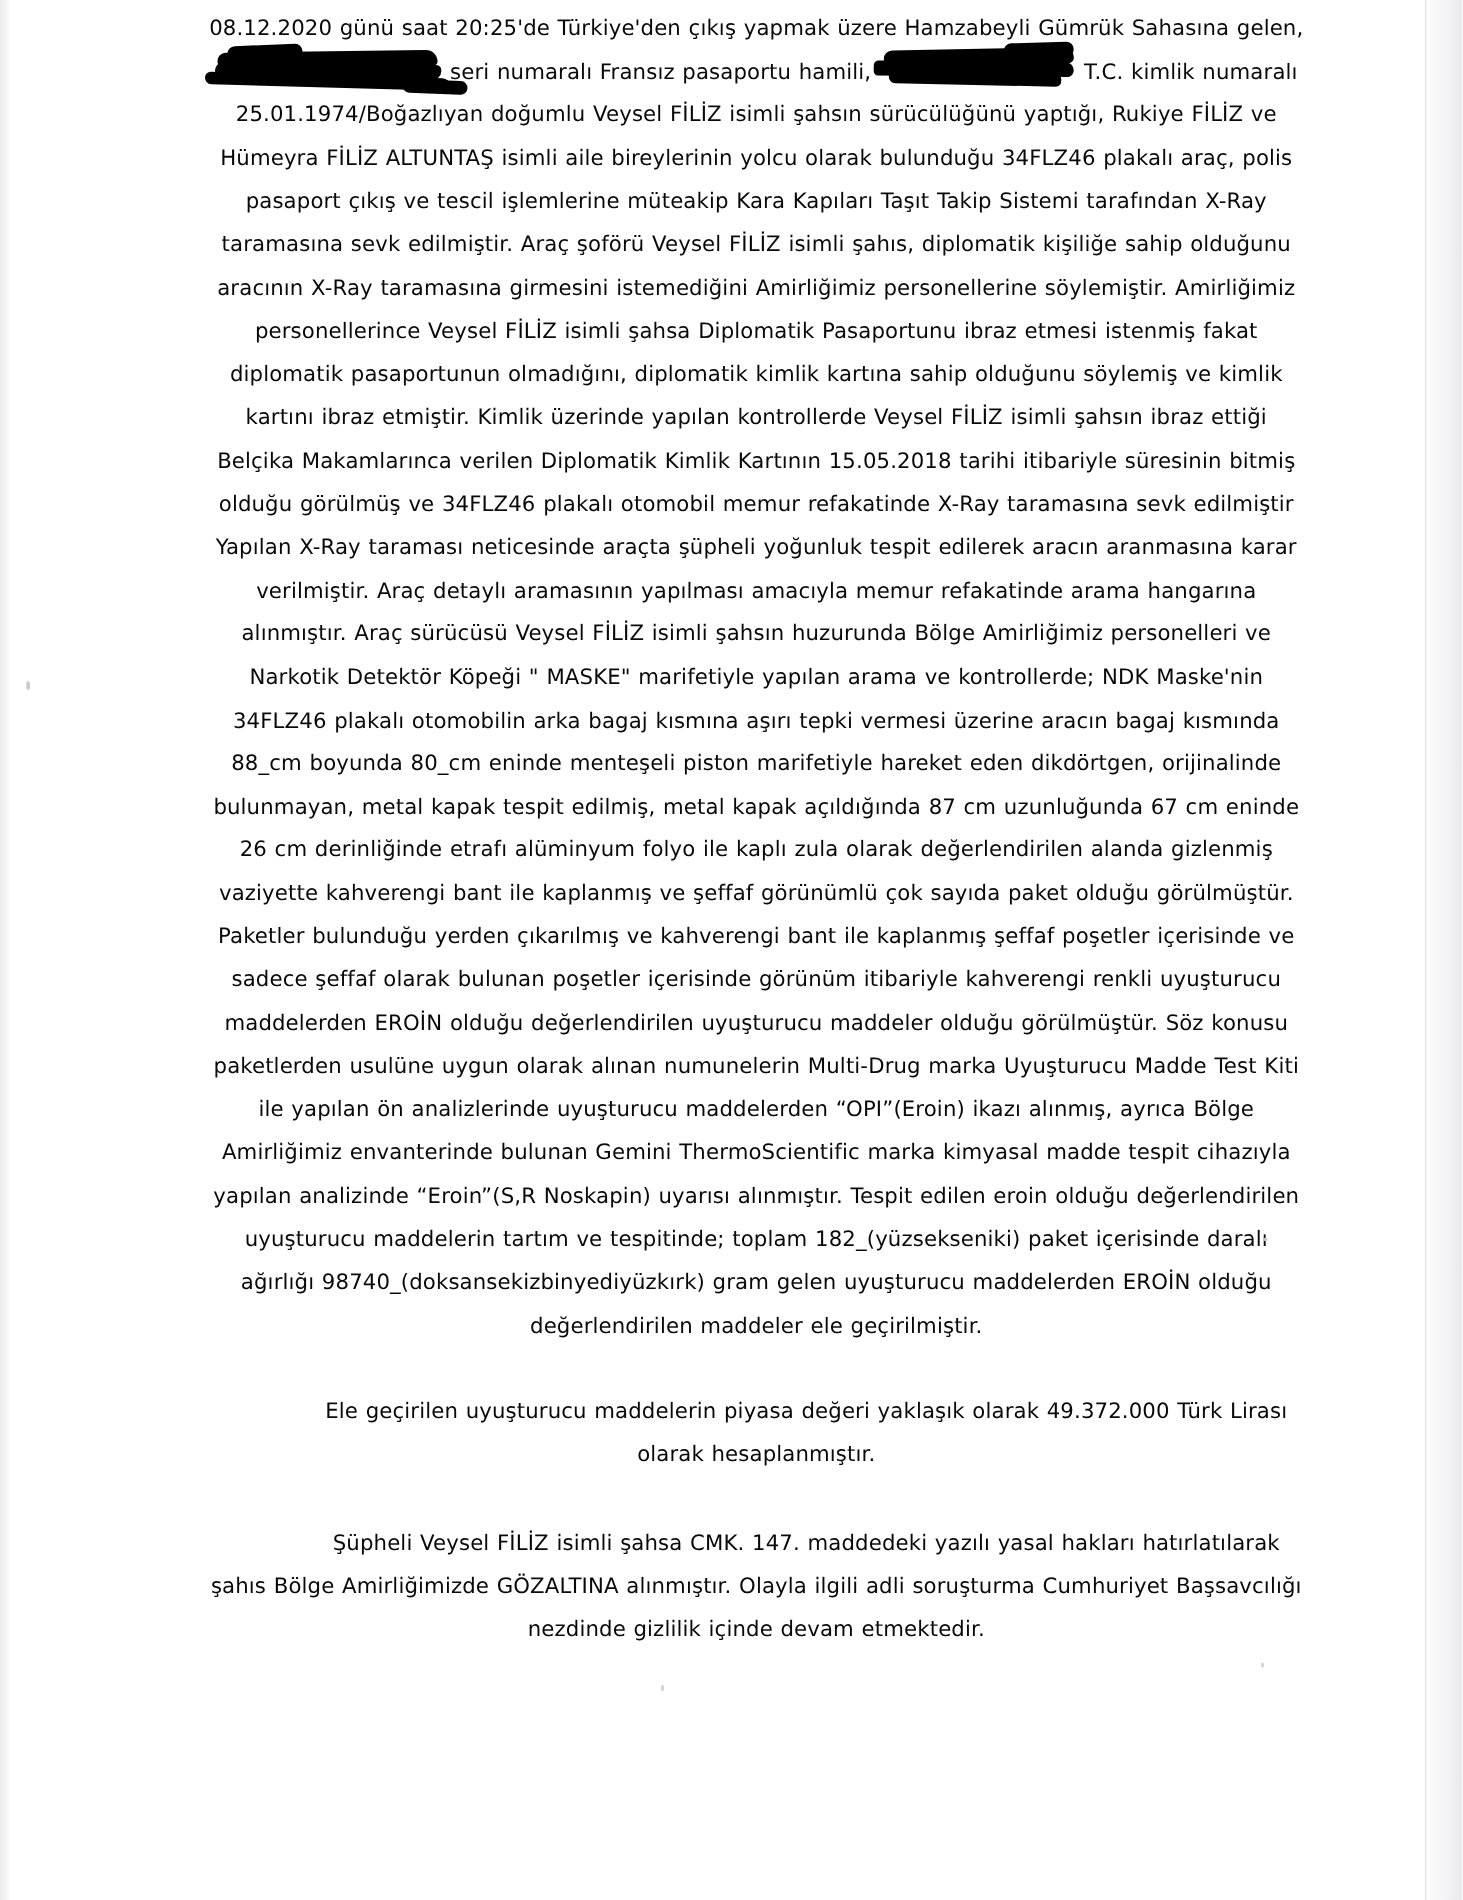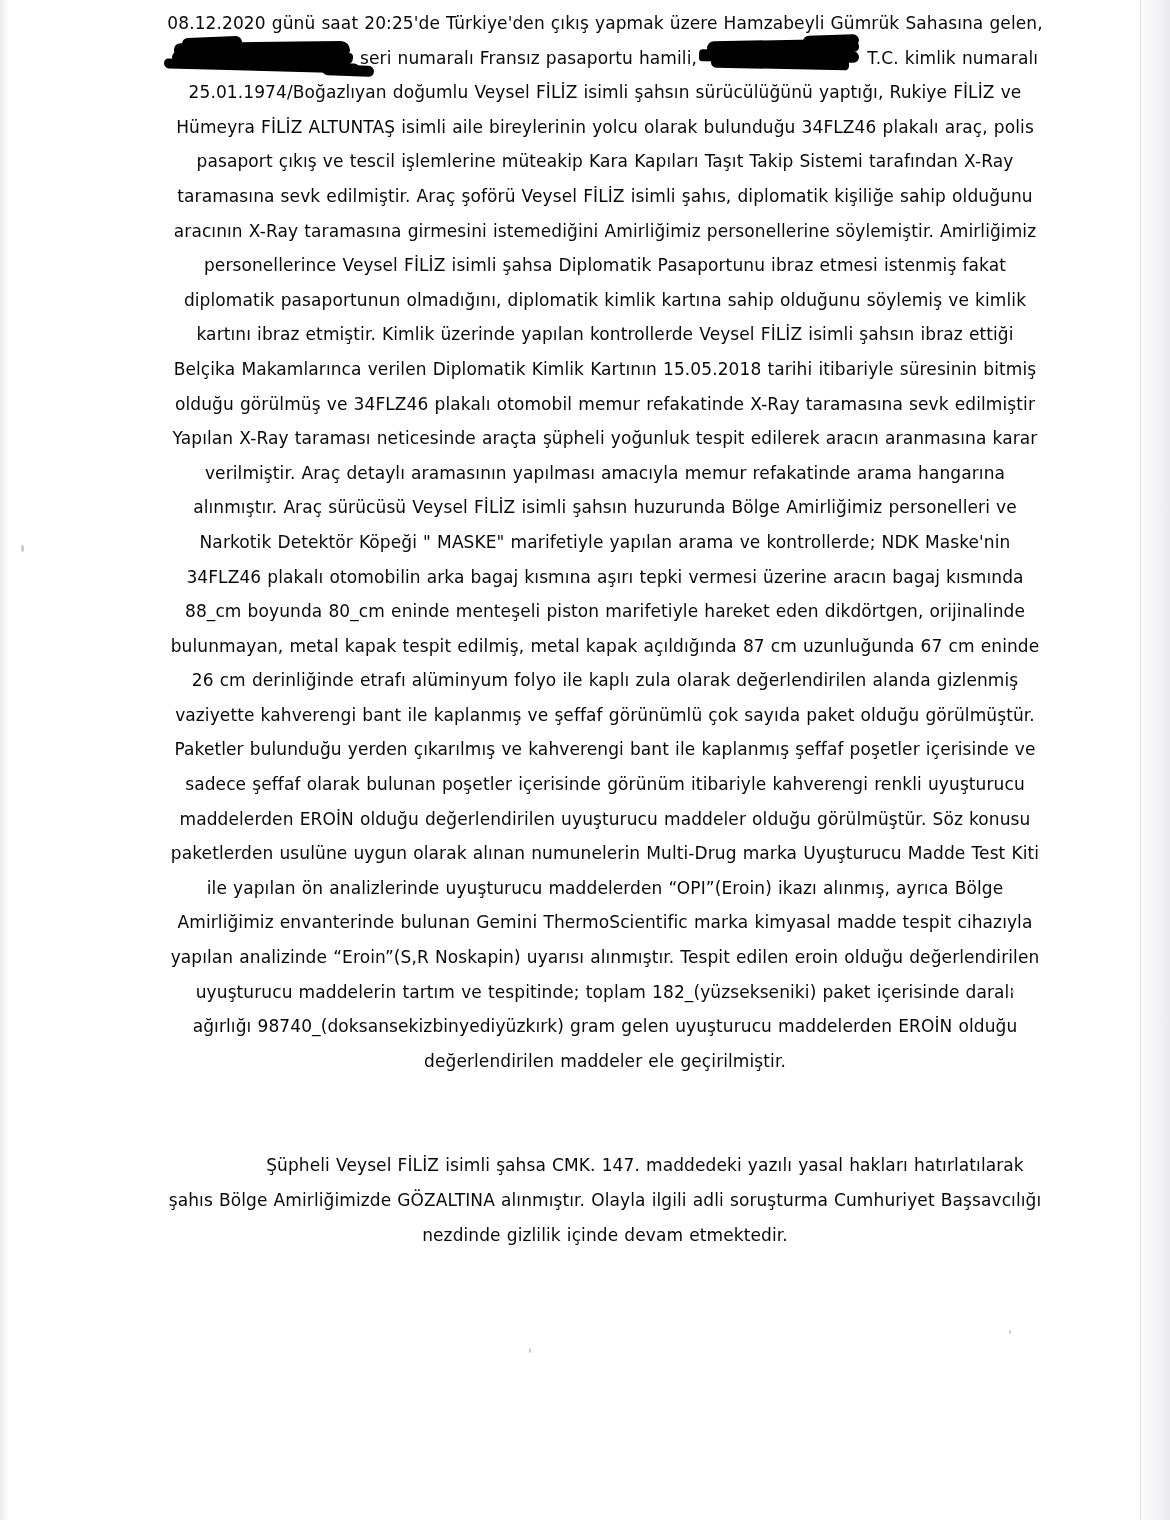--- a/index.html
+++ b/index.html
@@ -142,20 +142,21 @@
   <div class="edge-right-line"></div>
 
   <div class="paper">
 
     <div class="doc-body">
 
       <p class="para"><span>08.12.2020 günü saat 20:25'de Türkiye'den çıkış yapmak üzere Hamzabeyli Gümrük Sahasına gelen, </span><span class="redact" id="redact-passport"><span class="under"></span><span class="mark m4"></span><span class="mark m1"></span><span class="mark m2"></span><span class="mark m3"></span><span class="mark m5"></span></span><span> seri numaralı Fransız pasaportu hamili, </span><span class="redact" id="redact-tcno"><span class="under"></span><span class="mark m4"></span><span class="mark m1"></span><span class="mark m2"></span><span class="mark m3"></span></span><span> T.C. kimlik numaralı 25.01.1974/Boğazlıyan doğumlu Veysel FİLİZ isimli şahsın sürücülüğünü yaptığı, Rukiye FİLİZ ve Hümeyra FİLİZ ALTUNTAŞ isimli aile bireylerinin yolcu olarak bulunduğu 34FLZ46 plakalı araç, polis pasaport çıkış ve tescil işlemlerine müteakip Kara Kapıları Taşıt Takip Sistemi tarafından X-Ray taramasına sevk edilmiştir. Araç şoförü Veysel FİLİZ isimli şahıs, diplomatik kişiliğe sahip olduğunu aracının X-Ray taramasına girmesini istemediğini Amirliğimiz personellerine söylemiştir. Amirliğimiz personellerince Veysel FİLİZ isimli şahsa Diplomatik Pasaportunu ibraz etmesi istenmiş fakat diplomatik pasaportunun olmadığını, diplomatik kimlik kartına sahip olduğunu söylemiş ve kimlik kartını ibraz etmiştir. Kimlik üzerinde yapılan kontrollerde Veysel FİLİZ isimli şahsın ibraz ettiği Belçika Makamlarınca verilen Diplomatik Kimlik Kartının 15.05.2018 tarihi itibariyle süresinin bitmiş olduğu görülmüş ve 34FLZ46 plakalı otomobil memur refakatinde X-Ray taramasına sevk edilmiştir Yapılan X-Ray taraması neticesinde araçta şüpheli yoğunluk tespit edilerek aracın aranmasına karar verilmiştir. Araç detaylı aramasının yapılması amacıyla memur refakatinde arama hangarına alınmıştır. Araç sürücüsü Veysel FİLİZ isimli şahsın huzurunda Bölge Amirliğimiz personelleri ve Narkotik Detektör Köpeği " MASKE" marifetiyle yapılan arama ve kontrollerde; NDK Maske'nin 34FLZ46 plakalı otomobilin arka bagaj kısmına aşırı tepki vermesi üzerine aracın bagaj kısmında 88_cm boyunda 80_cm eninde menteşeli piston marifetiyle hareket eden dikdörtgen, orijinalinde bulunmayan, metal kapak tespit edilmiş, metal kapak açıldığında 87 cm uzunluğunda 67 cm eninde 26 cm derinliğinde etrafı alüminyum folyo ile kaplı  zula olarak değerlendirilen alanda gizlenmiş vaziyette kahverengi bant ile kaplanmış ve şeffaf görünümlü çok sayıda paket olduğu görülmüştür. Paketler bulunduğu yerden çıkarılmış ve kahverengi bant ile kaplanmış şeffaf poşetler içerisinde ve sadece şeffaf olarak bulunan poşetler içerisinde görünüm itibariyle kahverengi renkli uyuşturucu maddelerden EROİN olduğu değerlendirilen uyuşturucu maddeler olduğu görülmüştür. Söz konusu paketlerden usulüne uygun olarak alınan numunelerin Multi-Drug marka Uyuşturucu Madde Test Kiti ile yapılan ön analizlerinde uyuşturucu maddelerden “OPI”(Eroin)  ikazı alınmış, ayrıca Bölge Amirliğimiz envanterinde bulunan Gemini ThermoScientific marka kimyasal madde tespit cihazıyla yapılan analizinde “Eroin”(S,R Noskapin) uyarısı alınmıştır. Tespit edilen eroin olduğu değerlendirilen uyuşturucu maddelerin tartım ve tespitinde; toplam 182_(yüzsekseniki) paket içerisinde daralı ağırlığı 98740_(doksansekizbinyediyüzkırk) gram gelen uyuşturucu maddelerden EROİN olduğu değerlendirilen maddeler ele geçirilmiştir.</span></p>
 
       <div class="spacer-sm"></div>
 
+      <p class="para indent">Ele geçirilen uyuşturucu maddelerin piyasa değeri yaklaşık olarak 49.372.000 Türk Lirası olarak hesaplanmıştır.</p>
 
       <div class="spacer-md"></div>
 
       <p class="para indent">Şüpheli Veysel FİLİZ isimli şahsa CMK. 147. maddedeki yazılı yasal hakları hatırlatılarak şahıs Bölge Amirliğimizde GÖZALTINA alınmıştır. Olayla ilgili adli soruşturma Cumhuriyet Başsavcılığı nezdinde gizlilik içinde devam etmektedir.</p>
 
     </div>
 
     <span class="speck" style="left:520px; top:1348px; width:2px; height:5px;"></span>
     <span class="speck" style="left:1000px; top:1330px; width:2px; height:4px;"></span>
     <span class="speck" style="left:1002px; top:990px; width:3px; height:3px;"></span>

